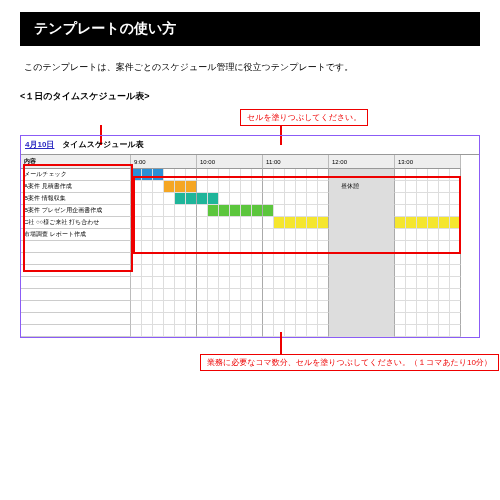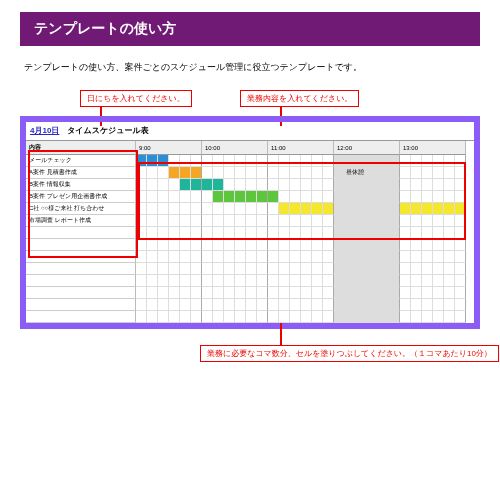--- a/index.html
+++ b/index.html
@@ -1,29 +1,29 @@
 <!DOCTYPE html>
 <html><head>
 <meta charset="utf-8">
 <style>
   * { box-sizing: border-box; margin: 0; padding: 0; }
   body { font-family: "Meiryo", "Hiragino Sans", sans-serif; background: #fff; width: 500px; height: 500px; overflow: hidden; }
   .page { padding: 12px 20px; }
-  .title-bar { background: #701a75; color: #fff; padding: 8px 14px; font-size: 14px; font-weight: bold; }
+  .title-bar { background: #000000; color: #fff; padding: 8px 14px; font-size: 14px; font-weight: bold; }
   .intro { font-size: 9px; margin: 14px 4px 16px; line-height: 1.6; }
   .subhead { font-size: 9px; font-weight: bold; margin: 4px 0 6px; }
   .callouts { position: relative; height: 26px; }
   .callout { position: absolute; border: 1.5px solid #e00; color: #e00; font-size: 8px; padding: 2px 6px; background: #fff; white-space: nowrap; }
   .callout.c1 { left: 60px; top: 0; }
   .callout.c2 { left: 220px; top: 0; }
   .cl-line { position: absolute; background: #e00; width: 1.5px; }
   .cl-line.l1 { left: 80px; top: 16px; height: 20px; }
   .cl-line.l2 { left: 260px; top: 16px; height: 20px; }
 
-  .sheet { position: relative; border: 6px solid #8b5cf6; font-size: 6.5px; }
+  .sheet { position: relative; border: 1px solid #8b5cf6; font-size: 6.5px; }
   .date { color: #2b29c2; font-weight: bold; text-decoration: underline; font-size: 8px; display: inline-block; margin: 3px 0 0 4px; }
   .sheet-title { font-size: 8px; font-weight: bold; display: inline-block; margin-left: 6px; }
 
   .grid { display: grid; grid-template-columns: 110px repeat(30, 11px); border-top: 1px solid #999; margin-top: 4px; }
   .hdr { background: #eee; border-right: 1px solid #bbb; border-bottom: 1px solid #999; height: 14px; display: flex; align-items: center; justify-content: flex-start; padding-left: 3px; font-size: 6px; }
   .hdr.task { font-weight: bold; }
   .hdr.time { grid-column: span 6; font-size: 6px; justify-content: flex-start; }
   .row-label { border-right: 1px solid #bbb; border-bottom: 1px solid #ccc; height: 12px; padding-left: 3px; display: flex; align-items: center; background: #fff; font-size: 6px; white-space: nowrap; overflow: hidden; }
   .cell { border-right: 1px solid #ddd; border-bottom: 1px solid #ddd; height: 12px; background: #fff; }
   .cell.hr { border-right: 1px solid #aaa; }
@@ -44,27 +44,27 @@
   .cl-line.l3 { position: absolute; left: 260px; top: -12px; height: 24px; background: #e00; width: 1.5px; }
   .callout.c3 { left: 180px; top: 10px; }
 </style>
 </head>
 <body>
 
 <div class="page">
   <div class="title-bar">テンプレートの使い方</div>
 
   <div class="intro">
-    <div>テンプレートの使い方、案件ごとのスケジュール管理に役立つテンプレートです。</div>
+    <div>このテンプレートは、案件ごとのスケジュール管理に役立つテンプレートです。</div>
   </div>
 
+  <div class="subhead">&lt;１日のタイムスケジュール表&gt;</div>
 
   <div class="callouts">
-    <div class="callout c1">日にちを入れてください。</div>
-    <div class="callout c2">業務内容を入れてください。</div>
+    <div class="callout c2">セルを塗りつぶしてください。</div>
     <div class="cl-line l1"></div>
     <div class="cl-line l2"></div>
   </div>
 
   <div class="sheet">
     <span class="date">4月10日</span>
     <span class="sheet-title">タイムスケジュール表</span>
 
     <div class="grid" id="grid">
         <div class="hdr task">内容</div>

